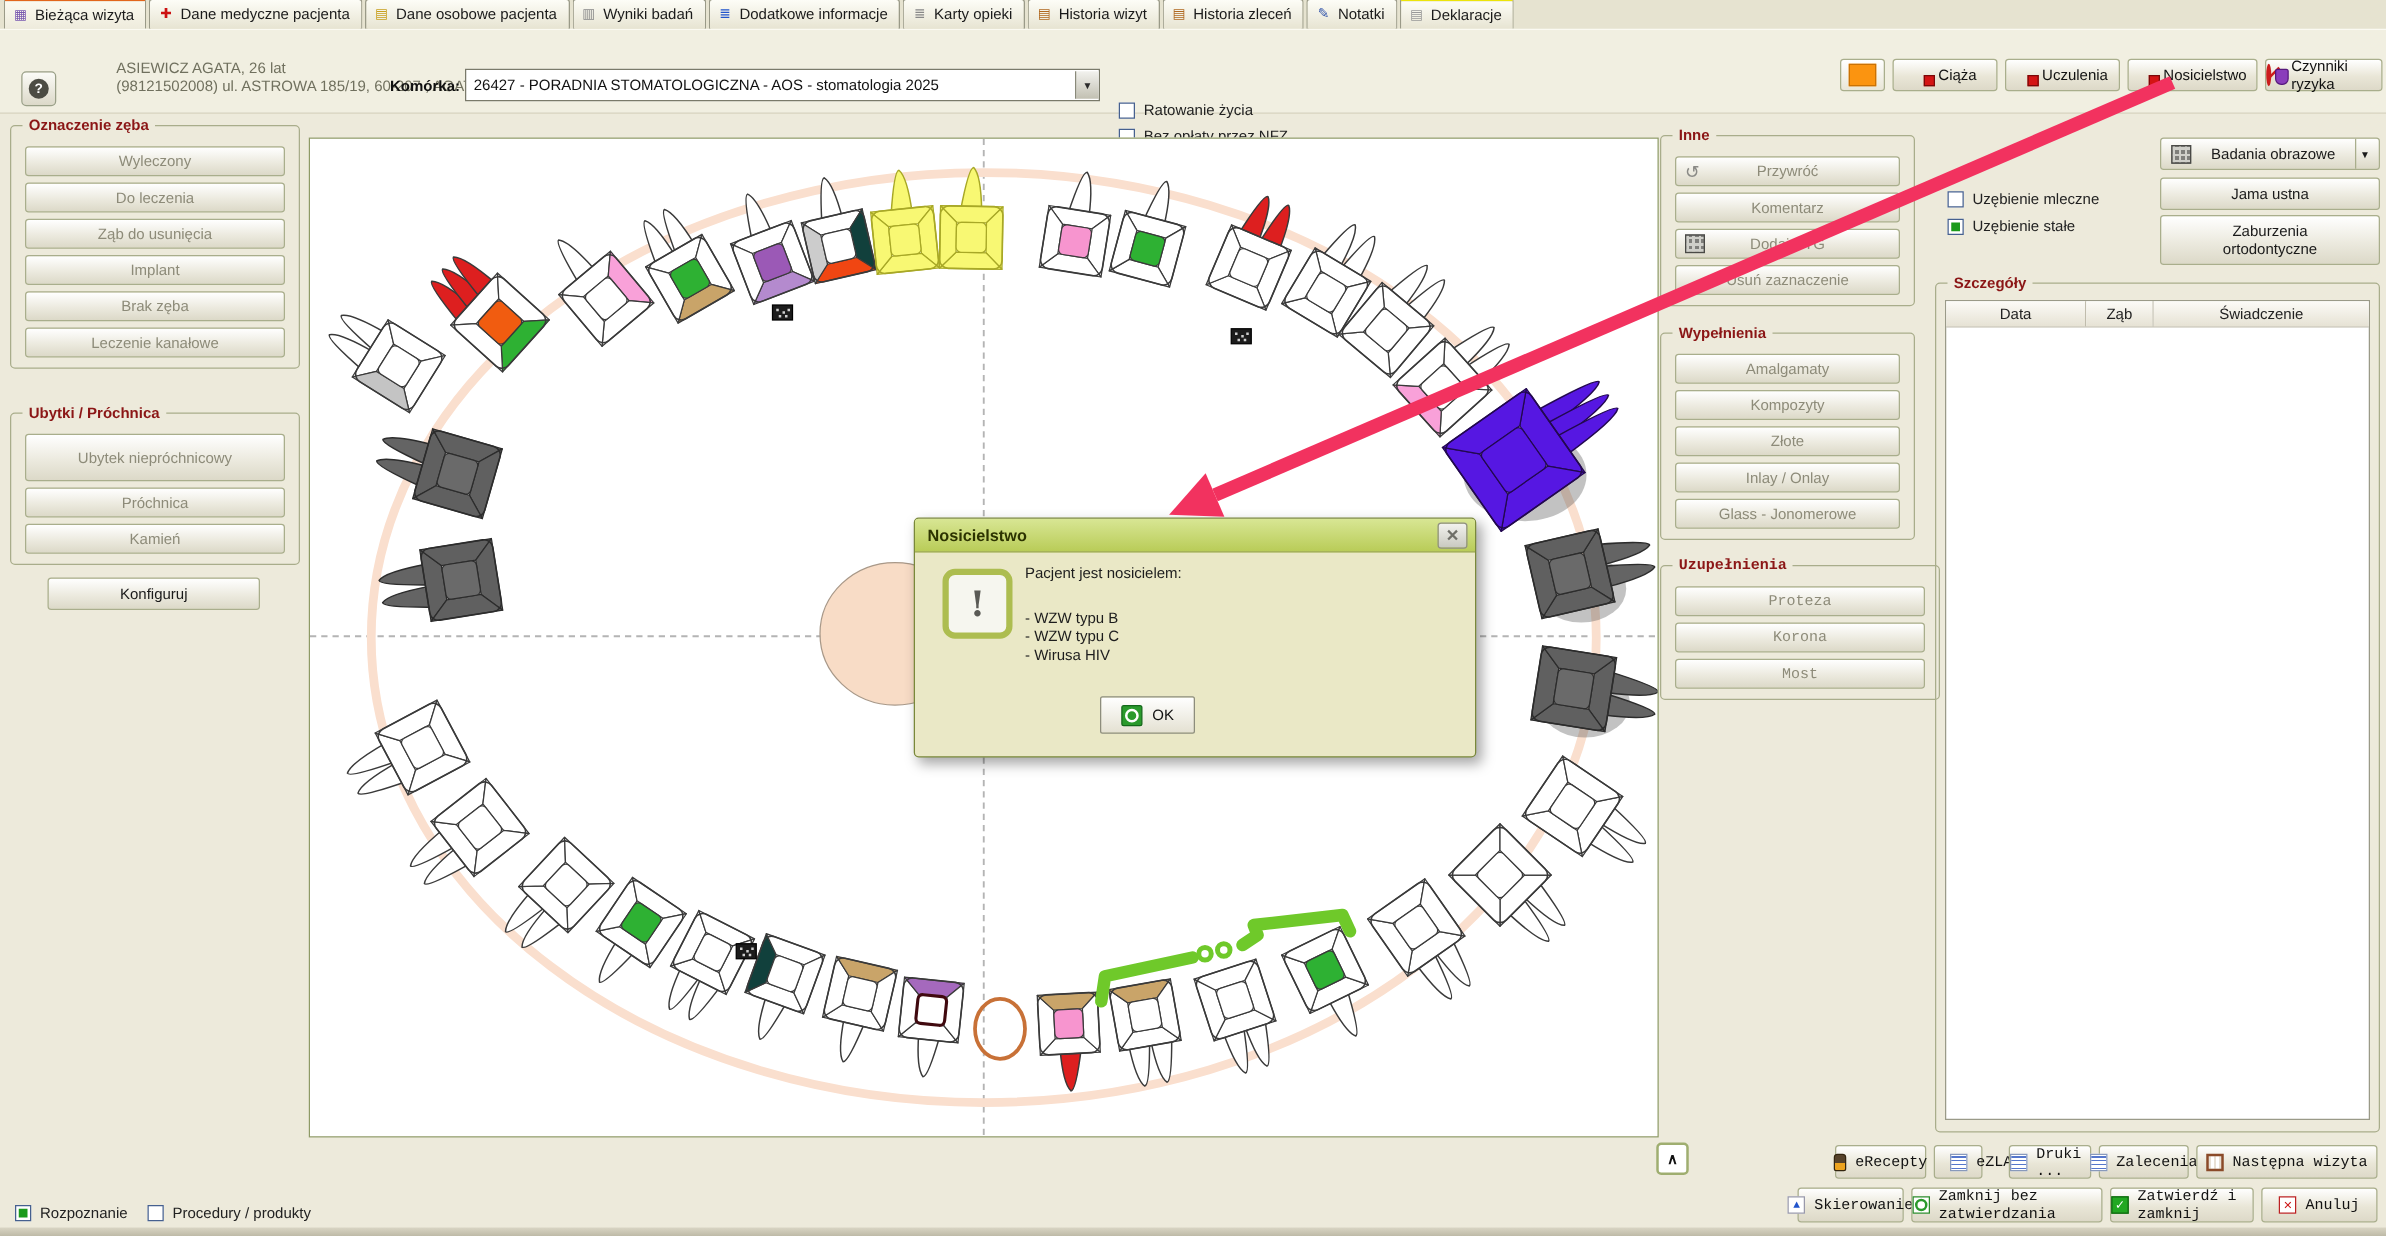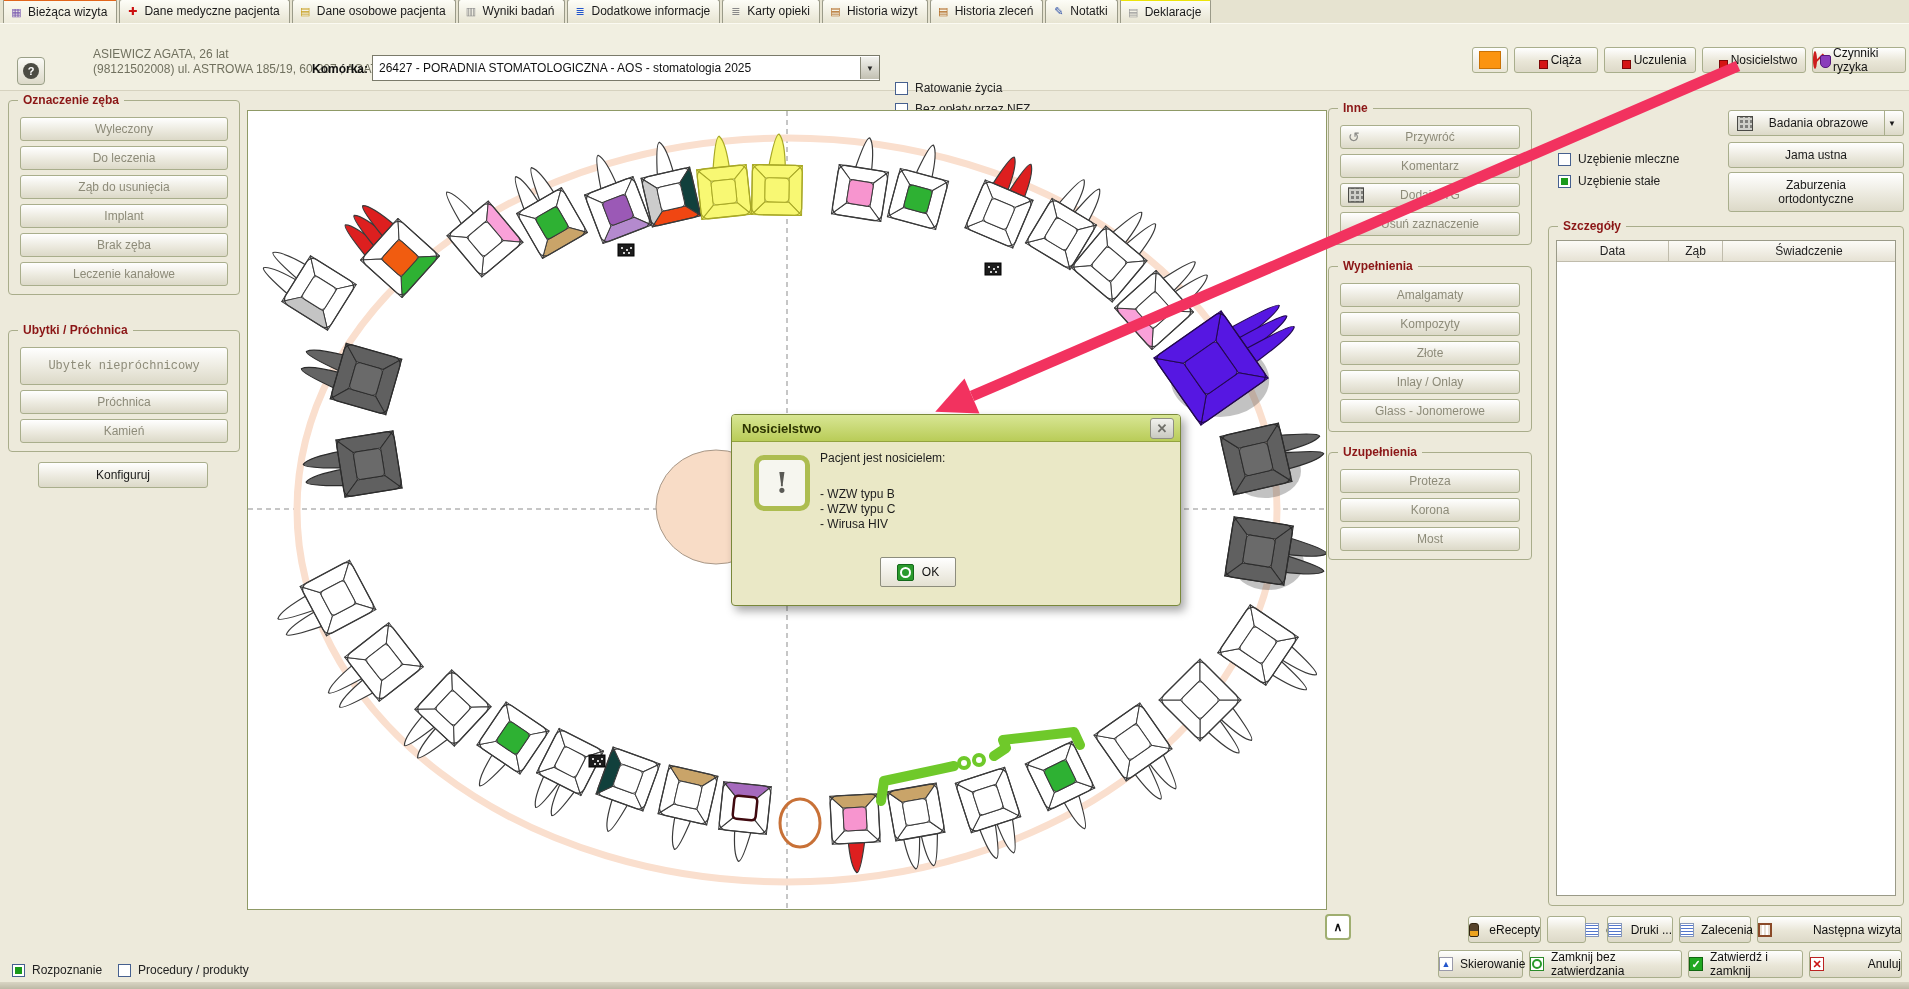--- a/index.html
+++ b/index.html
@@ -95,22 +95,22 @@
   #modal .msg{position:absolute;left:88px;top:36px;color:#1d1d1d;}
   #modal .items{position:absolute;left:88px;top:72px;line-height:15px;color:#1d1d1d;}
   #okbtn{position:absolute;left:148px;top:142px;width:74px;height:28px;border:1px solid #8d8d7d;border-radius:2px;
          background:linear-gradient(#ffffff,#e4e1d2);display:flex;align-items:center;justify-content:center;gap:8px;color:#111;text-align:center;}
   .okico{width:15px;height:15px;background:#2a9a2c;border:1px solid #14681a;border-radius:2px;
          display:flex;align-items:center;justify-content:center;}
   .okico i{display:block;width:7px;height:7px;border:2px solid #fff;border-radius:50%;background:#2a9a2c;}
 
   
   .bbtn{position:absolute;height:27px;border:1px solid #a9ae8c;border-radius:3px;box-sizing:border-box;
-        background:linear-gradient(#ffffff,#e9e6d7 55%,#ddd9c8);display:flex;align-items:center;justify-content:space-between;
-        gap:7px;color:#111;}
+        background:linear-gradient(#ffffff,#e9e6d7 55%,#ddd9c8);display:flex;align-items:center;justify-content:center;
+        gap:7px;color:#111;font-family:Liberation Mono, monospace;}
   #collapse{position:absolute;left:1325px;top:914px;width:26px;height:26px;border:2px solid #9fae70;border-radius:4px;
             background:#fff;display:flex;align-items:center;justify-content:center;font-weight:bold;color:#111;box-sizing:border-box;}
   .bico{width:14px;height:14px;flex:none;position:relative;box-sizing:border-box;}
   .ico-bottle{width:10px;height:14px;border-radius:3px 3px 2px 2px;border:1px solid #33250f;
               background:linear-gradient(#56422a 55%,#eda31e 55%);}
   .ico-doc{background:#fff;border:1px solid #8899bb;
            background-image:repeating-linear-gradient(0deg,#5577cc 1px,#5577cc 2px,transparent 2px,transparent 4px);}
   .ico-cal{border:2px solid #8a4a28;background:repeating-linear-gradient(90deg,#e8e0d4 0 2px,#fff 2px 4px);}
   .ico-up{background:#fff;border:1px solid #99a;color:#2255cc;font-size:9px;display:flex;align-items:center;justify-content:center;}
   .ico-circ{background:#fff;border:1px solid #2a8a2a;display:flex;align-items:center;justify-content:center;}
@@ -228,21 +228,21 @@
     </div>
   <div class="btn h24">
       <span>Brak zęba</span>
     </div>
   <div class="btn h24">
       <span>Leczenie kanałowe</span>
     </div>
 </div>
 <div class="grp" style="left:8px;top:330px;width:232px;">
   <span class="lg">Ubytki / Próchnica</span>
-  <div class="btn h38" style="padding:0 20px;font-family:Liberation Mono, monospace;">
+  <div class="btn h38" style="padding:0 20px;">
       <span>Ubytek niepróchnicowy</span>
     </div>
   <div class="btn h24">
       <span>Próchnica</span>
     </div>
   <div class="btn h24">
       <span>Kamień</span>
     </div>
 </div>
 <div class="btn h26 dark abs" style="left:38px;top:462px;width:170px;">
@@ -649,21 +649,21 @@
   <div class="btn h24">
       <span>Złote</span>
     </div>
   <div class="btn h24">
       <span>Inlay / Onlay</span>
     </div>
   <div class="btn h24">
       <span>Glass - Jonomerowe</span>
     </div>
 </div>
-<div class="grp" style="left:1328px;top:452px;width:204px;">
+<div class="grp" style="left:1328px;top:452px;width:224px;font-family:Liberation Mono, monospace;">
   <span class="lg">Uzupełnienia</span>
   <div class="btn h24">
       <span>Proteza</span>
     </div>
   <div class="btn h24">
       <span>Korona</span>
     </div>
   <div class="btn h24">
       <span>Most</span>
     </div>

